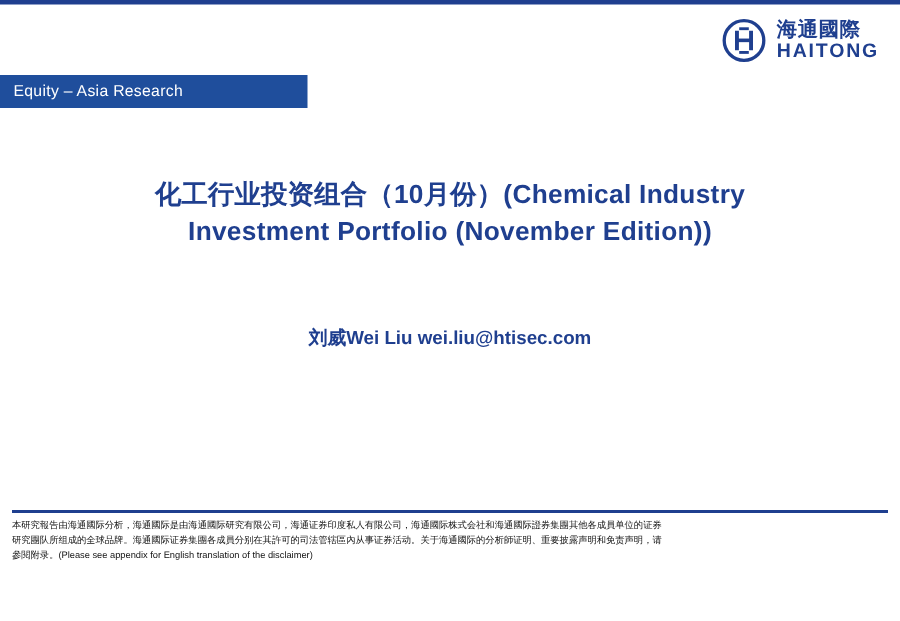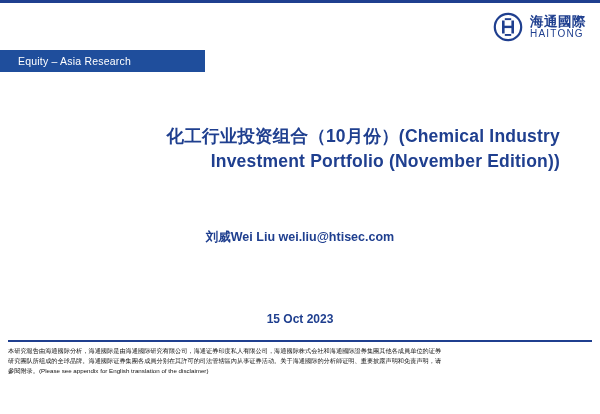--- a/index.html
+++ b/index.html
@@ -49,63 +49,63 @@
     justify-content: flex-start;
     line-height: 1.05;
   }
   .logo-cn {
     font-size: 13.5px;
     font-weight: bold;
     color: #1f3f8f;
     letter-spacing: 0.5px;
   }
   .logo-en {
-    font-size: 10px;
-    font-weight: normal;
+    font-size: 13px;
+    font-weight: bold;
     color: #1f3f8f;
     letter-spacing: 1.2px;
   }
   
   .banner {
     position: absolute;
     left: 0;
     top: 50px;
     width: 205px;
     height: 22px;
     background: #1f4e9c;
     display: flex;
     align-items: center;
   }
   .banner-text {
     color: #ffffff;
     font-size: 10.5px;
-    padding-left: 18px;
+    padding-left: 9px;
     letter-spacing: 0.2px;
     white-space: nowrap;
   }
   
   .title-area {
     position: absolute;
     left: 40px;
-    top: 124px;
+    top: 117px;
     width: 520px;
-    text-align: right;
+    text-align: center;
   }
   .title-line {
     color: #1f3f8f;
     font-size: 17.5px;
     font-weight: bold;
     line-height: 1.42;
     letter-spacing: 0.2px;
   }
   
   .authors {
     position: absolute;
     left: 40px;
-    top: 228px;
+    top: 216px;
     width: 520px;
     text-align: center;
   }
   .author-line {
     color: #1f3f8f;
     font-size: 12.5px;
     font-weight: bold;
     line-height: 1.55;
   }
   
@@ -172,21 +172,20 @@
 
   <div class="title-area">
     <div class="title-line">化工行业投资组合（10月份）(Chemical Industry</div>
     <div class="title-line">Investment Portfolio (November Edition))</div>
   </div>
 
   <div class="authors">
     <div class="author-line">刘威Wei Liu   wei.liu@htisec.com</div>
   </div>
 
-  <div class="date">15 Oct 2023</div>
 
   <div class="bottom-rule"></div>
 
   <div class="disclaimer">
     <p>本研究報告由海通國际分析，海通國际是由海通國际研究有限公司，海通证券印度私人有限公司，海通國际株式会社和海通國际證券集團其他各成員单位的证券</p>
     <p>研究團队所组成的全球品牌。海通國际证券集團各成員分别在其許可的司法管辖區內从事证券活动。关于海通國际的分析師证明、重要披露声明和免责声明，请</p>
     <p>參閱附录。(Please see appendix for English translation of the disclaimer)</p>
   </div>
 
 </div>

